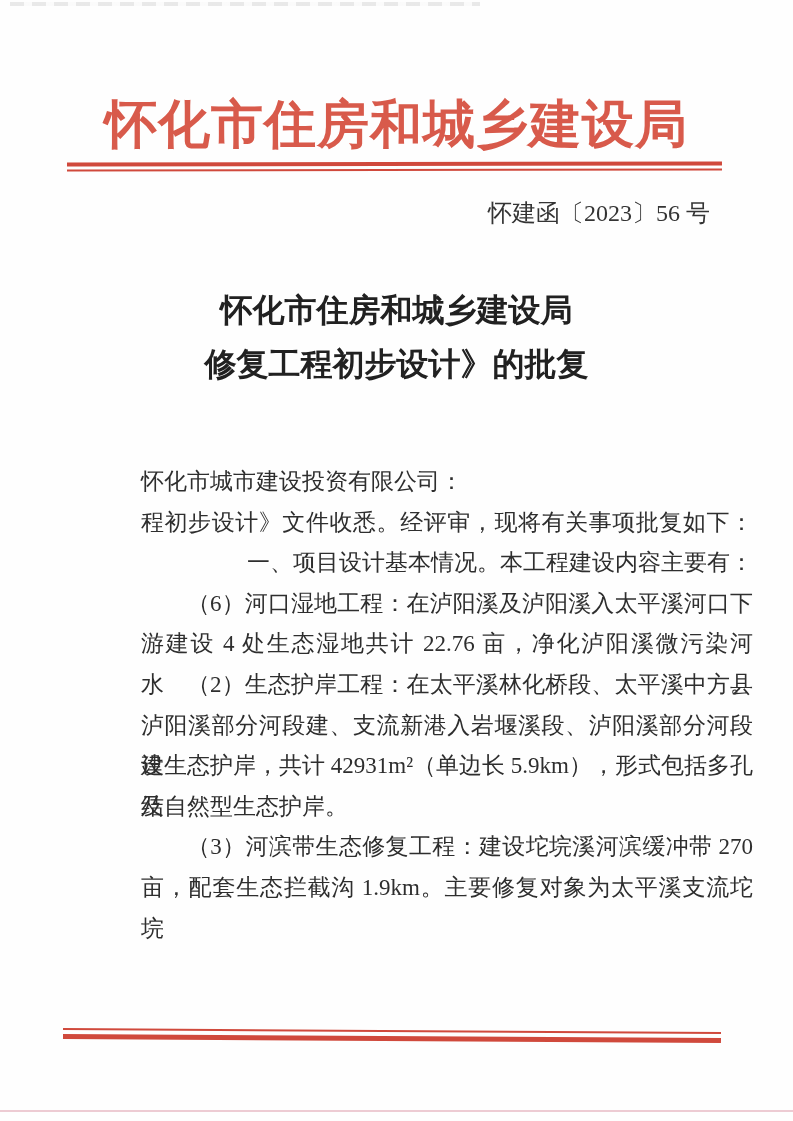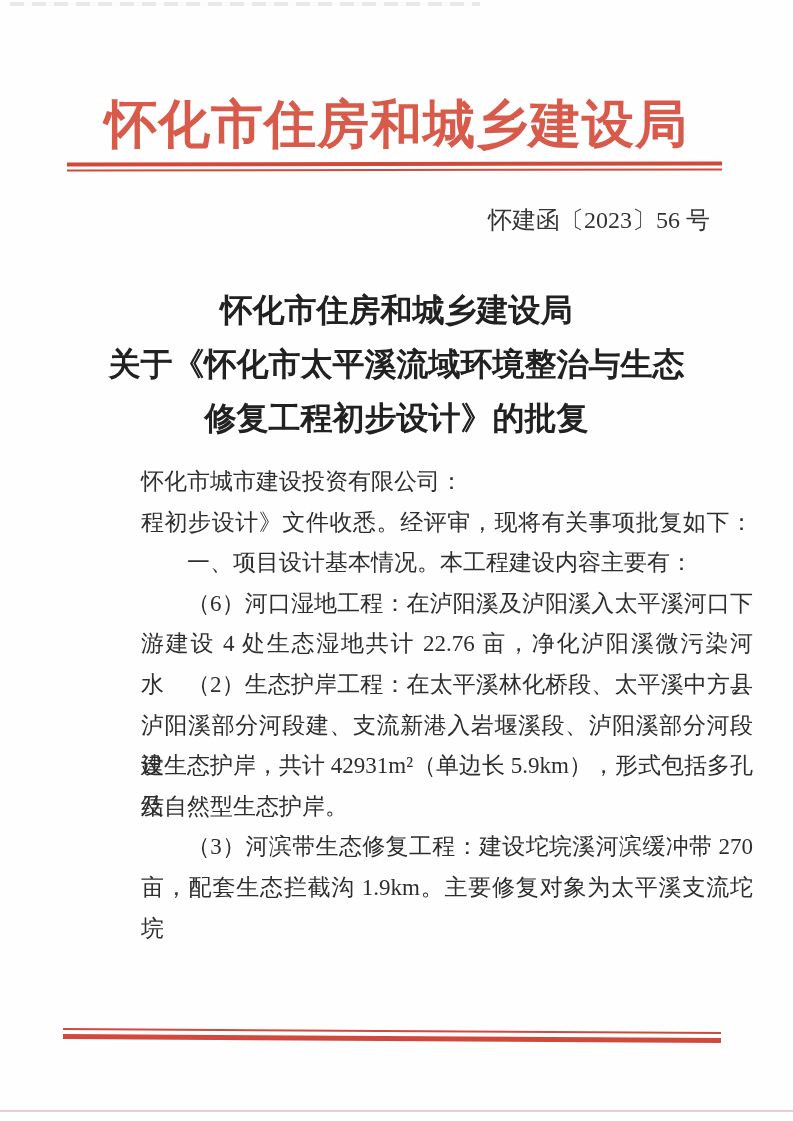--- a/index.html
+++ b/index.html
@@ -46,21 +46,21 @@
   .rule-top { top: 162px; transform: rotate(-0.1deg); }
   .rule-top .bar1 { height: 3.5px; background: var(--red-line); }
   .rule-top .gap  { height: 3.5px; }
   .rule-top .bar2 { height: 2px;   background: var(--red-line); }
   .rule-bottom { top: 1030px; left: 63px; width: 658px; transform: rotate(0.35deg); }
   .rule-bottom .bar1 { height: 2px;   background: var(--red-line); }
   .rule-bottom .gap  { height: 4px; }
   .rule-bottom .bar2 { height: 4.5px; background: var(--red-line); }
   .doc-number {
     position: absolute;
-    top: 204px;
+    top: 197px;
     right: 83px;
     font-size: 24px;
     color: #343434;
     white-space: nowrap;
   }
   .doc-title {
     position: absolute;
     top: 283px;
     left: 0;
     width: 100%;
@@ -77,21 +77,21 @@
     width: 612px;
     font-size: 23px;
     line-height: 40.6px;
     color: #2e2e2e;
     margin-left: 41px;
   }
   .body-line {
     height: 40.6px;
     white-space: nowrap;
   }
-  .body-line.indent { text-indent: 46px; }
+  .body-line.indent { text-indent: 46px; text-align: right; }
   .body-line.fill {
     white-space: normal;
     text-align: justify;
     text-align-last: justify;
   }
   
   .scan-edge-bottom {
     position: absolute;
     top: 1110px;
     left: 0;
@@ -112,21 +112,20 @@
   <div class="rule rule-top">
     <div class="bar1"></div>
     <div class="gap"></div>
     <div class="bar2"></div>
   </div>
 
   <div class="doc-number">怀建函〔2023〕56 号</div>
 
   <div class="doc-title">
     <div>怀化市住房和城乡建设局</div>
-    <div>关于《怀化市太平溪流域环境整治与生态</div>
     <div>修复工程初步设计》的批复</div>
   </div>
 
   <div class="doc-body">
       <div class="body-line">怀化市城市建设投资有限公司：</div>
       <div class="body-line fill">程初步设计》文件收悉。经评审，现将有关事项批复如下：</div>
       <div class="body-line indent">一、项目设计基本情况。本工程建设内容主要有：</div>
       <div class="body-line indent fill">（6）河口湿地工程：在泸阳溪及泸阳溪入太平溪河口下</div>
       <div class="body-line fill">游建设 4 处生态湿地共计 22.76 亩，净化泸阳溪微污染河水。</div>
       <div class="body-line indent fill">（2）生态护岸工程：在太平溪林化桥段、太平溪中方县</div>

